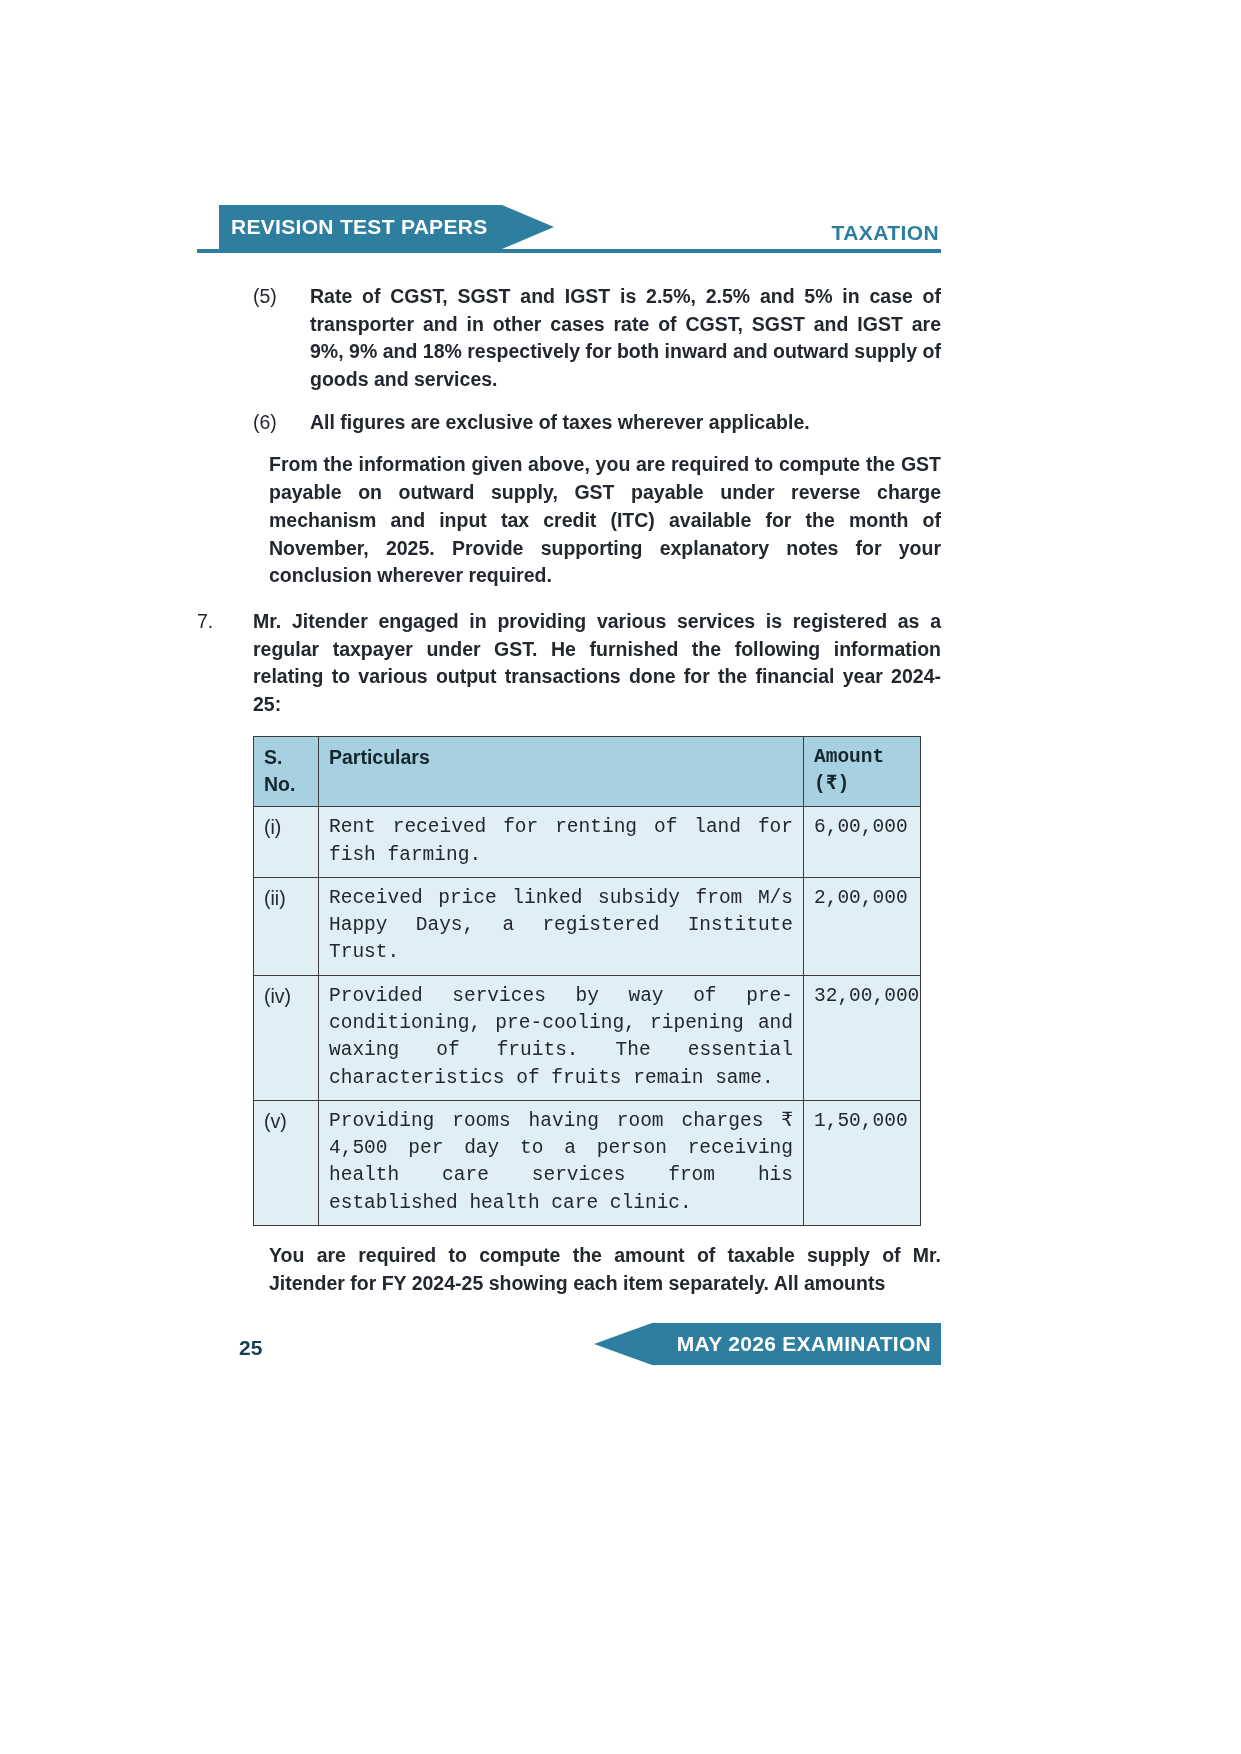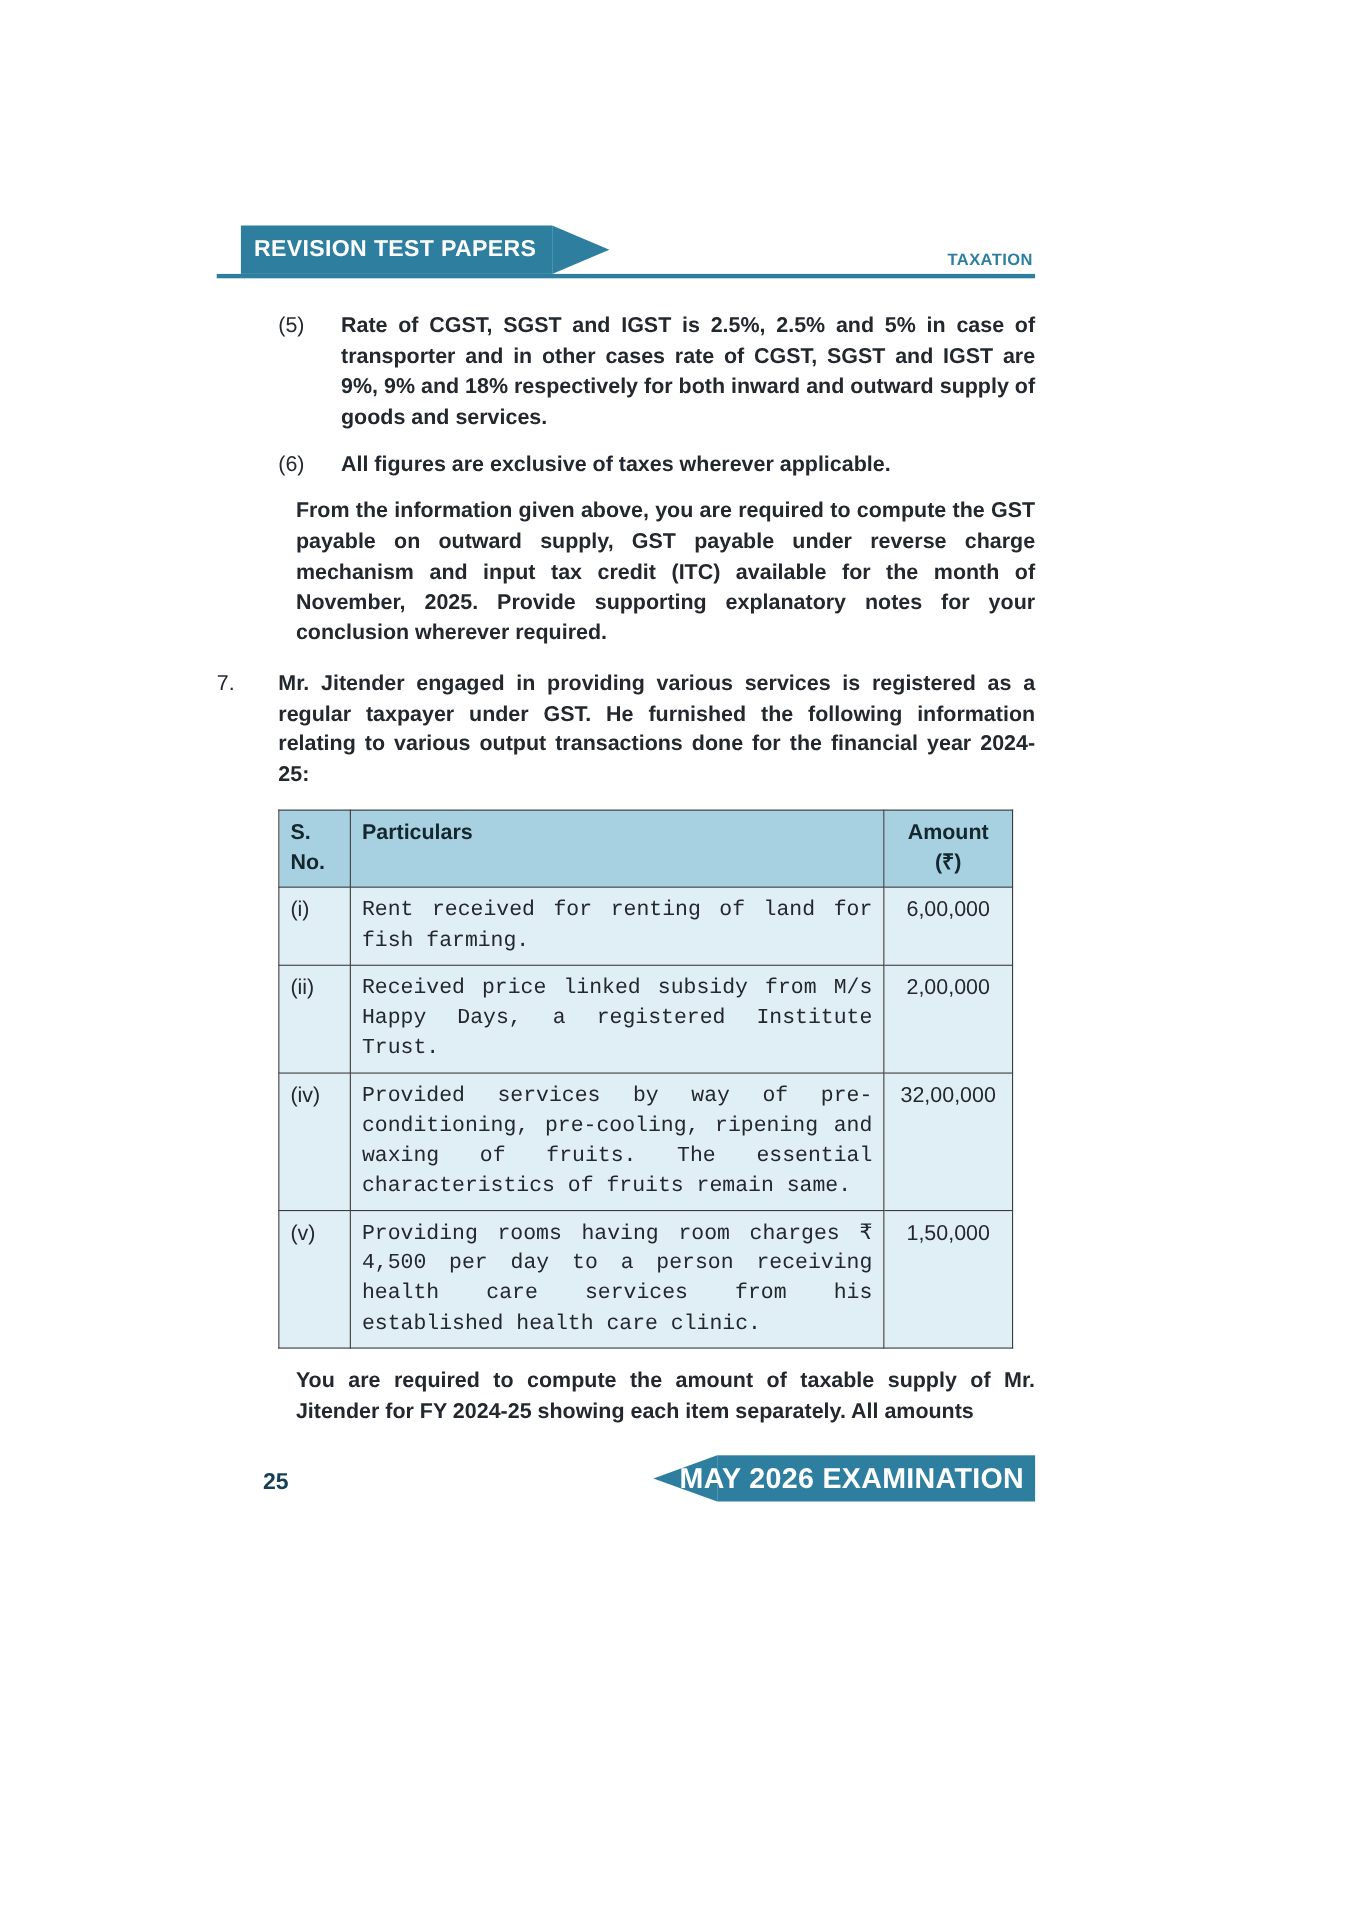--- a/index.html
+++ b/index.html
@@ -27,21 +27,21 @@
     display:flex; align-items:center; padding:0 14px 0 12px; letter-spacing:0.3px;
     white-space:nowrap; height:44px;margin-left:22px;
   }
   .banner-arrow {
     width:0; height:0;
     border-top:22px solid transparent; border-bottom:22px solid transparent;
     border-left:52px solid #2e7f9f;
   }
   .taxation {
     position:absolute; right:2px; bottom:8px; color:#2e7f9f;
-    font-weight:bold; font-size:15px; letter-spacing:0.4px;
+    font-weight:bold; font-size:21px; letter-spacing:0.4px;
   }
 
   
   .para, .item-text, .q-text { font-size:19.5px; line-height:1.42; text-align:justify;font-weight:bold; }
   .item { display:grid; grid-template-columns:57px 1fr; margin-left:56px; margin-bottom:15px; }
   .item-num { font-size:19.5px; line-height:1.42; }
   .plain-para { margin-left:72px; margin-bottom:18px; }
   .question { display:grid; grid-template-columns:56px 1fr; margin-bottom:17px; }
 
   
@@ -50,38 +50,38 @@
     margin-bottom:16px;
   }
   table.data col.c-sno { width:65px; }
   table.data col.c-part { width:485px; }
   table.data col.c-amt { width:117px; }
   table.data th, table.data td {
     border:1px solid #3c3c3c; vertical-align:top;
     font-size:19.5px; line-height:1.4; padding:7px 10px 8px 10px;
   }
   table.data th { background:#a7d1e0; text-align:left; font-weight:bold; color:#14262e; }
-  table.data th.amt, table.data td.amt { text-align:center; }
+  table.data th.amt, table.data td.amt { text-align:left;font-family:Liberation Mono, monospace; }
   table.data td { background:#e0eef5; }
   table.data td.part { text-align:justify;font-family:Liberation Mono, monospace; }
 
   
   .page-num {
     position:absolute; left:215px; top:1336px; font-size:21px; font-weight:bold; color:#153f55;margin-left:24px;
   }
   .footer-banner {
     position:absolute; left:594px; top:1323px; height:42px; display:flex; align-items:stretch;
   }
   .footer-arrow {
     width:0; height:0;
     border-top:21px solid transparent; border-bottom:21px solid transparent;
     border-right:58px solid #2e7f9f;
   }
   .footer-rect {
-    background:#2e7f9f; color:#ffffff; font-weight:bold; font-size:26px;
+    background:#2e7f9f; color:#ffffff; font-weight:bold; font-size:21px;
     display:flex; align-items:center; justify-content:flex-end;
     padding:0 10px 0 14px; width:289px; letter-spacing:0.3px; white-space:nowrap;
   }
 </style>
 </head>
 <body>
 
 <div class="page">
 
   <div class="header">

